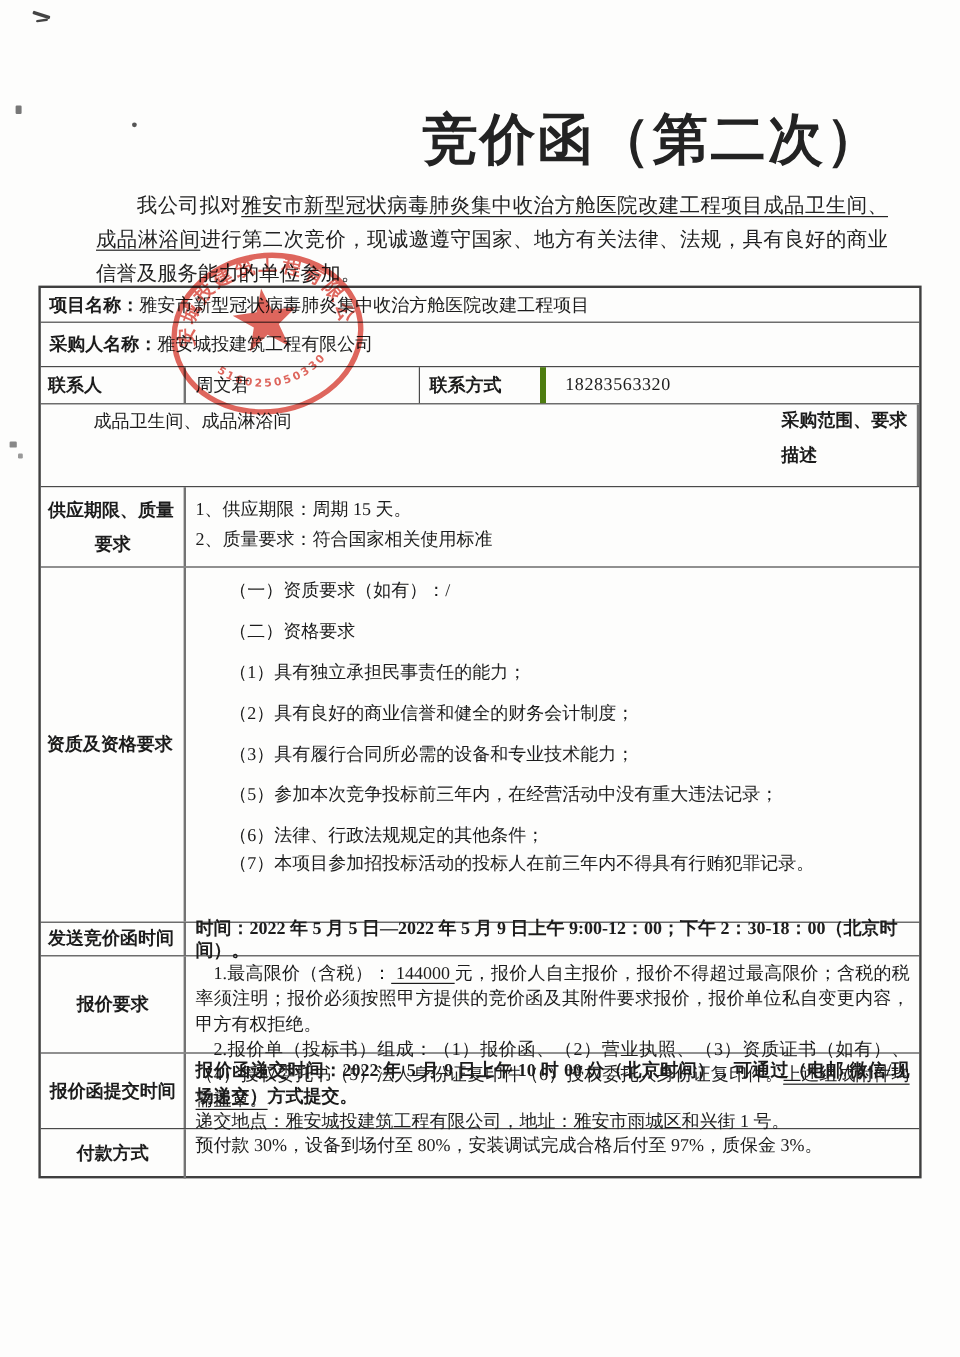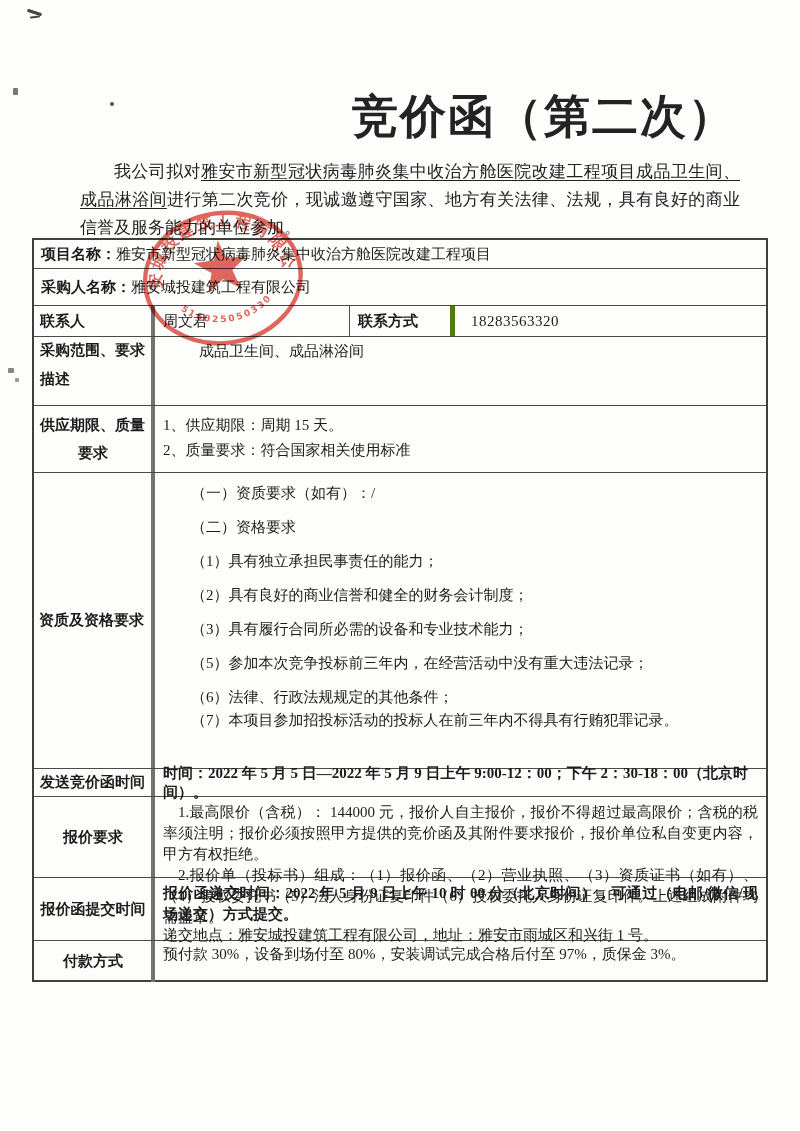--- a/index.html
+++ b/index.html
@@ -27,29 +27,29 @@
   
   .tbl{
     position:absolute;left:32px;top:238px;width:736px;height:744px;
     border:2px solid #3f3f3f;box-sizing:border-box;
     font-size:15px;color:#1c1c1c;
   }
   .row{display:flex;box-sizing:border-box;border-top:1px solid #4a4a4a;}
   .row:first-child{border-top:none;}
   .cell{box-sizing:border-box;}
   .lab{
-    width:121px;flex:0 0 121px;border-right:4px solid #737373;
+    width:121px;flex:0 0 121px;border-right:2px solid #737373;
     font-weight:700;padding:4px 5px 4px 6px;
     display:flex;flex-direction:column;justify-content:center;
   }
   .cont{flex:1;padding:4px 8px;box-sizing:border-box;}
   .vcenter{display:flex;align-items:center;}
   .full{flex:1;padding:4px 7px;display:flex;align-items:center;}
   .bold{font-weight:700;}
-  .u{text-underline-offset:3px;}
+  .u{text-decoration:underline;text-underline-offset:3px;}
   .r1{height:28px;}
   .r2{height:37px;}
   .r3{height:31px;}
   .r4{height:69px;}
   .r5{height:67px;}
   .r6{height:296px;}
   .r7{height:28px;}
   .r8{height:81px;}
   .r9{height:63px;}
   .r10{height:42px;}
@@ -122,25 +122,25 @@
     <div class="row r3">
       <div class="cell lab" style="justify-content:center;">
           <span>联系人</span>
         </div>
       <div class="cell c-contact">周文君</div>
       <div class="cell c-methlab">联系方式</div>
       <div class="cell c-meth">18283563320</div>
     </div>
 
     <div class="row r4">
+      <div class="cell cont scope-cont">成品卫生间、成品淋浴间</div>
       <div class="cell lab" style="justify-content:flex-start;">
         <span>采购范围、要求</span>
         <span class="scope-l2">描述</span>
       </div>
-      <div class="cell cont scope-cont">成品卫生间、成品淋浴间</div>
     </div>
 
     <div class="row r5">
       <div class="cell lab" style="justify-content:center;">
         <span>供应期限、质量</span>
         <span class="supply-l2">要求</span>
       </div>
       <div class="cell cont supply-cont">
         <div>1、供应期限：周期 15 天。</div>
         <div>2、质量要求：符合国家相关使用标准</div>

